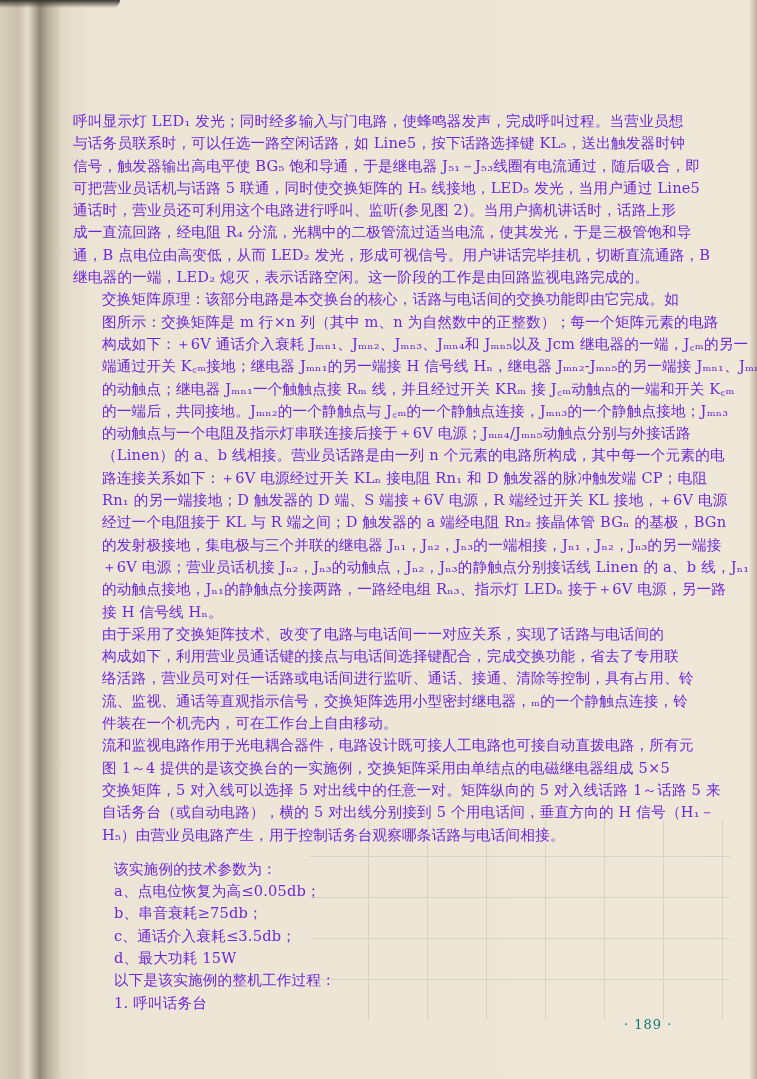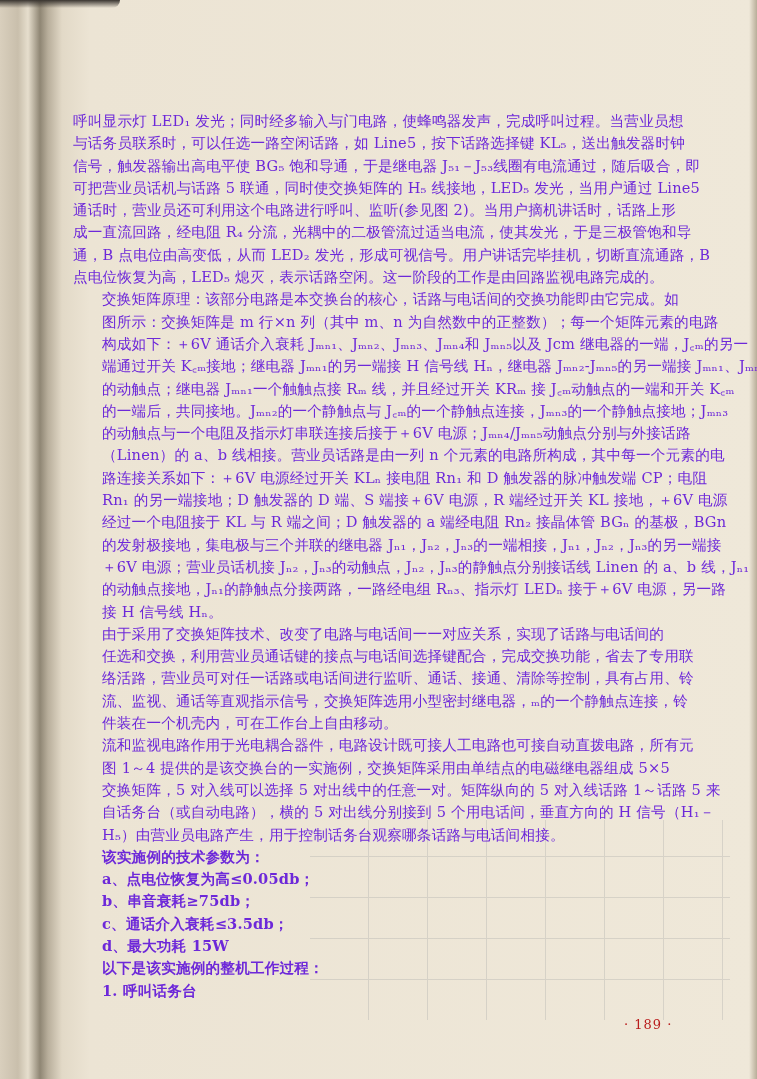--- a/index.html
+++ b/index.html
@@ -30,65 +30,65 @@
       repeating-linear-gradient(0deg, transparent 0 40px, #6d7580 40px 41px);
   }
   .content {
     position:absolute; left:73px; top:110px; width:630px;
     color:#6d28d9; font-size:14.6px; line-height:22.3px;
     letter-spacing:0.2px; text-align:justify;
   }
   .para { margin:0; }
   .para.indent { text-indent:29px; }
   .line { display:block; white-space:nowrap; }
-  .params { margin:0; padding-left:29px;font-weight:bold; }
+  .params { margin:12px; padding-left:29px; }
   .page-number {
     position:absolute; left:624px; top:1017px;
-    font-size:13px; color:#b91c1c; letter-spacing:1px;
+    font-size:13px; color:#0f766e; letter-spacing:1px;
   }
 </style>
 </head>
 <body>
 
 <div class="page-bg"></div>
 <div class="top-shadow"></div>
 <div class="right-edge"></div>
 <div class="bleed"></div>
 
 <div class="content">
   <p class="para">
     <span class="line">呼叫显示灯 LED₁ 发光；同时经多输入与门电路，使蜂鸣器发声，完成呼叫过程。当营业员想</span>
     <span class="line">与话务员联系时，可以任选一路空闲话路，如 Line5，按下话路选择键 KL₅，送出触发器时钟</span>
     <span class="line">信号，触发器输出高电平使 BG₅ 饱和导通，于是继电器 J₅₁－J₅₃线圈有电流通过，随后吸合，即</span>
     <span class="line">可把营业员话机与话路 5 联通，同时使交换矩阵的 H₅ 线接地，LED₅ 发光，当用户通过 Line5</span>
     <span class="line">通话时，营业员还可利用这个电路进行呼叫、监听(参见图 2)。当用户摘机讲话时，话路上形</span>
     <span class="line">成一直流回路，经电阻 R₄ 分流，光耦中的二极管流过适当电流，使其发光，于是三极管饱和导</span>
     <span class="line">通，B 点电位由高变低，从而 LED₂ 发光，形成可视信号。用户讲话完毕挂机，切断直流通路，B</span>
-    <span class="line">点电位恢复为高，LED₅ 熄灭，表示话路空闲。这一阶段的工作是由回路监视电路完成的。</span>
+    <span class="line">继电器的一端，LED₂ 熄灭，表示话路空闲。这一阶段的工作是由回路监视电路完成的。</span>
   </p>
   <p class="para indent">
     <span class="line">交换矩阵原理：该部分电路是本交换台的核心，话路与电话间的交换功能即由它完成。如</span>
     <span class="line">图所示：交换矩阵是 m 行×n 列（其中 m、n 为自然数中的正整数）；每一个矩阵元素的电路</span>
     <span class="line">构成如下：＋6V 通话介入衰耗 Jₘₙ₁、Jₘₙ₂、Jₘₙ₃、Jₘₙ₄和 Jₘₙ₅以及 Jcm 继电器的一端，J꜀ₘ的另一</span>
     <span class="line">端通过开关 K꜀ₘ接地；继电器 Jₘₙ₁的另一端接 H 信号线 Hₙ，继电器 Jₘₙ₂-Jₘₙ₅的另一端接 Jₘₙ₁、Jₘₙ₂</span>
     <span class="line">的动触点；继电器 Jₘₙ₁一个触触点接 Rₘ 线，并且经过开关 KRₘ 接 J꜀ₘ动触点的一端和开关 K꜀ₘ</span>
     <span class="line">的一端后，共同接地。Jₘₙ₂的一个静触点与 J꜀ₘ的一个静触点连接，Jₘₙ₃的一个静触点接地；Jₘₙ₃</span>
     <span class="line">的动触点与一个电阻及指示灯串联连接后接于＋6V 电源；Jₘₙ₄/Jₘₙ₅动触点分别与外接话路</span>
     <span class="line">（Linen）的 a、b 线相接。营业员话路是由一列 n 个元素的电路所构成，其中每一个元素的电</span>
     <span class="line">路连接关系如下：＋6V 电源经过开关 KLₙ 接电阻 Rn₁ 和 D 触发器的脉冲触发端 CP；电阻</span>
     <span class="line">Rn₁ 的另一端接地；D 触发器的 D 端、S 端接＋6V 电源，R 端经过开关 KL 接地，＋6V 电源</span>
     <span class="line">经过一个电阻接于 KL 与 R 端之间；D 触发器的 a 端经电阻 Rn₂ 接晶体管 BGₙ 的基极，BGn</span>
     <span class="line">的发射极接地，集电极与三个并联的继电器 Jₙ₁，Jₙ₂，Jₙ₃的一端相接，Jₙ₁，Jₙ₂，Jₙ₃的另一端接</span>
     <span class="line">＋6V 电源；营业员话机接 Jₙ₂，Jₙ₃的动触点，Jₙ₂，Jₙ₃的静触点分别接话线 Linen 的 a、b 线，Jₙ₁</span>
     <span class="line">的动触点接地，Jₙ₁的静触点分接两路，一路经电组 Rₙ₃、指示灯 LEDₙ 接于＋6V 电源，另一路</span>
     <span class="line">接 H 信号线 Hₙ。</span>
   </p>
   <p class="para indent">
     <span class="line">由于采用了交换矩阵技术、改变了电路与电话间一一对应关系，实现了话路与电话间的</span>
-    <span class="line">任选和交换，利用营业员通话键的接点与电话间选择键配合，完成交换功能，省去了专用联</span>
+    <span class="line">构成如下，利用营业员通话键的接点与电话间选择键配合，完成交换功能，省去了专用联</span>
     <span class="line">络活路，营业员可对任一话路或电话间进行监听、通话、接通、清除等控制，具有占用、铃</span>
     <span class="line">流、监视、通话等直观指示信号，交换矩阵选用小型密封继电器，ₘ的一个静触点连接，铃</span>
     <span class="line">件装在一个机壳内，可在工作台上自由移动。</span>
     <span class="line">流和监视电路作用于光电耦合器件，电路设计既可接人工电路也可接自动直拨电路，所有元</span>
   </p>
   <p class="para indent">
     <span class="line">图 1～4 提供的是该交换台的一实施例，交换矩阵采用由单结点的电磁继电器组成 5×5</span>
     <span class="line">交换矩阵，5 对入线可以选择 5 对出线中的任意一对。矩阵纵向的 5 对入线话路 1～话路 5 来</span>
     <span class="line">自话务台（或自动电路），横的 5 对出线分别接到 5 个用电话间，垂直方向的 H 信号（H₁－</span>
     <span class="line">H₅）由营业员电路产生，用于控制话务台观察哪条话路与电话间相接。</span>

